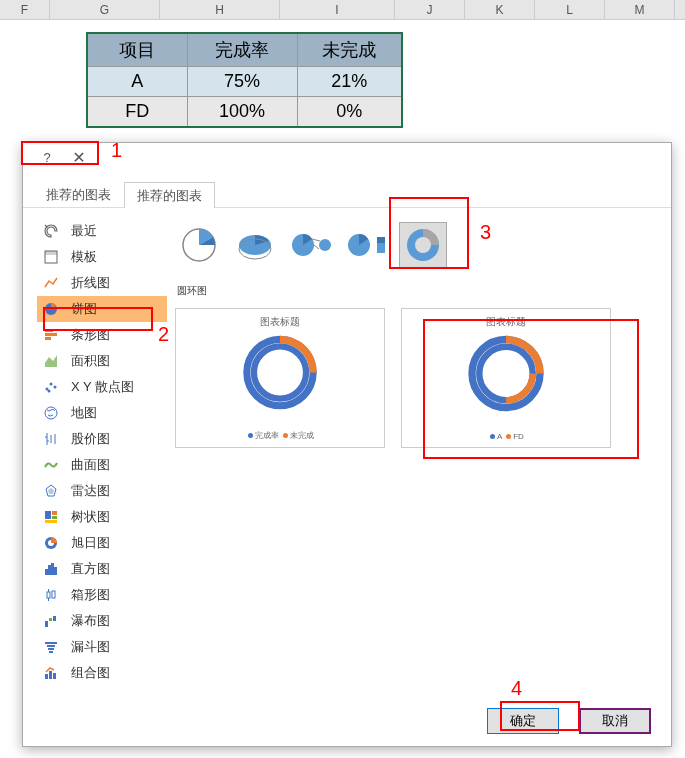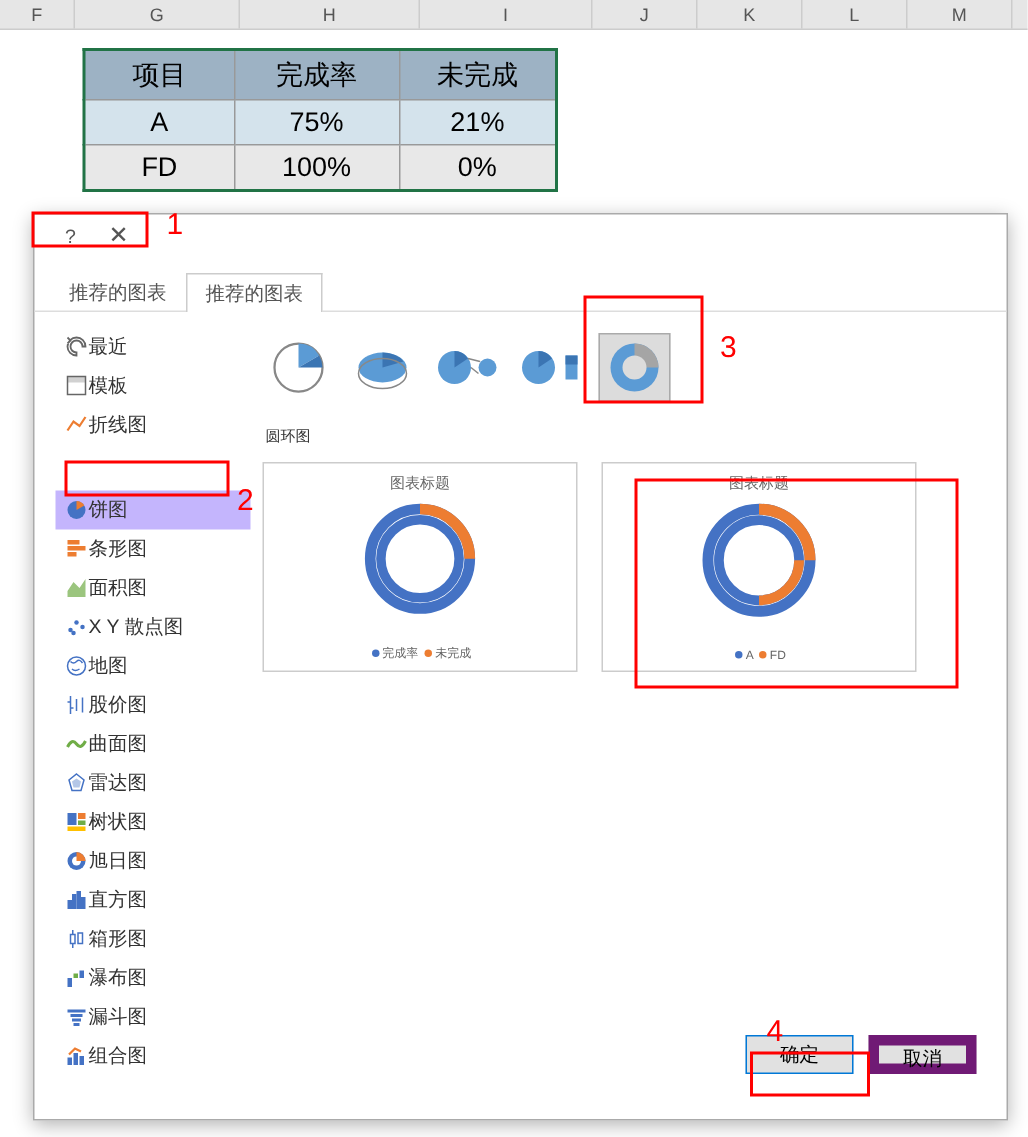--- a/index.html
+++ b/index.html
@@ -8,21 +8,21 @@
     
     .sheet { position: relative; }
     .col-headers { display: flex; height: 20px; background: #e6e6e6; border-bottom: 1px solid #ccc; }
     .col-header { border-right: 1px solid #ccc; text-align: center; line-height: 20px; color: #555; font-size: 12px; }
     .colF { width: 50px; }
     .colG { width: 110px; }
     .colH { width: 120px; }
     .colI { width: 115px; }
     .colJ, .colK, .colL, .colM { width: 70px; }
     
-    .data-area { position: relative; padding-top: 4px; }
+    .data-area { position: relative; padding-top: 4px; margin-left: 31px; }
     .data-table { position: absolute; left: 55px; top: 12px; border: 2px solid #217346; border-collapse: collapse; }
     .data-table td { border: 1px solid #999; text-align: center; font-size: 18px; padding: 4px 10px; }
     .data-table .hdr { background: #9db2c4; font-weight: normal; }
     .data-table .r1 { background: #d4e3ec; }
     .data-table .r2 { background: #e8e8e8; }
     .data-table td:nth-child(1) { width: 100px; }
     .data-table td:nth-child(2) { width: 110px; }
     .data-table td:nth-child(3) { width: 105px; }
     
     
@@ -33,40 +33,40 @@
     .dlg-help, .dlg-close { width: 32px; height: 26px; text-align: center; line-height: 26px; font-size: 13px; color: #555; cursor: pointer; }
     .dlg-close { font-size: 16px; }
     
     .tabs { display: flex; padding: 0 10px; border-bottom: 1px solid #ddd; height: 27px; margin-top: 8px; }
     .tab { padding: 4px 12px; font-size: 13px; color: #555; cursor: pointer; border: 1px solid transparent; border-bottom: none; }
     .tab.active { border-color: #ccc; background: #fff; position: relative; top: 1px; }
     
     .dlg-body { display: flex; padding: 10px 14px; height: 490px; }
     
     .sidebar { width: 130px; }
-    .side-item { display: flex; align-items: center; padding: 4px 6px; font-size: 13px; color: #333; cursor: pointer; gap: 0; height: 26px; }
-    .side-item.active { background: #c4b5fd; margin-top: 31px; }
+    .side-item { display: flex; align-items: center; padding: 4px 6px; font-size: 13px; color: #333; cursor: pointer; gap: 12px; height: 26px; }
+    .side-item.active { background: #fdba74; }
     .side-icon { width: 16px; height: 16px; display: inline-flex; align-items: center; justify-content: center; flex-shrink: 0; }
     
     .main-panel { flex: 1; padding-left: 8px; }
     .subtype-row { display: flex; gap: 8px; padding: 4px 0 14px 0; align-items: center; }
     .subtype-btn { width: 48px; height: 46px; display: flex; align-items: center; justify-content: center; cursor: pointer; }
     .subtype-btn.active { background: #dcdcdc; border: 1px solid #aaa; }
     
     .chart-title-label { font-size: 10px; color: #333; margin: 2px 0 10px 2px; }
     
     .previews { display: flex; gap: 16px; }
     .preview { width: 210px; height: 140px; border: 1px solid #ccc; display: flex; flex-direction: column; align-items: center; padding: 6px; }
     .preview-title { font-size: 10px; color: #666; margin-bottom: 4px; }
     .preview-chart { width: 100px; height: 100px; position: relative; }
     .preview-legend { font-size: 8px; color: #666; margin-top: 18px; }
     .legend-dot { display: inline-block; width: 5px; height: 5px; border-radius: 50%; margin: 0 2px; vertical-align: middle; }
     
-    .dlg-footer { position: absolute; bottom: 30px; right: 20px; display: flex; gap: 10px; border-radius: 12px; }
-    .dlg-btn { width: 72px; height: 26px; font-size: 13px; cursor: pointer; border: 7px solid #701a75; background: #e1e1e1; }
+    .dlg-footer { position: absolute; bottom: 12px; right: 20px; display: flex; gap: 20px; border-radius: 12px; }
+    .dlg-btn { width: 72px; height: 26px; font-size: 13px; cursor: pointer; border: 2px solid #701a75; background: #e1e1e1; }
     .dlg-btn.primary { border: 1px solid #0078d7; }
     
     
     .anno { position: absolute; border: 2px solid #ff0000; pointer-events: none; }
     .anno-num { position: absolute; color: #ff0000; font-size: 20px; font-weight: normal; font-family: Arial; }
   </style>
 </head>
 <body>
 
 <div class="sheet">

